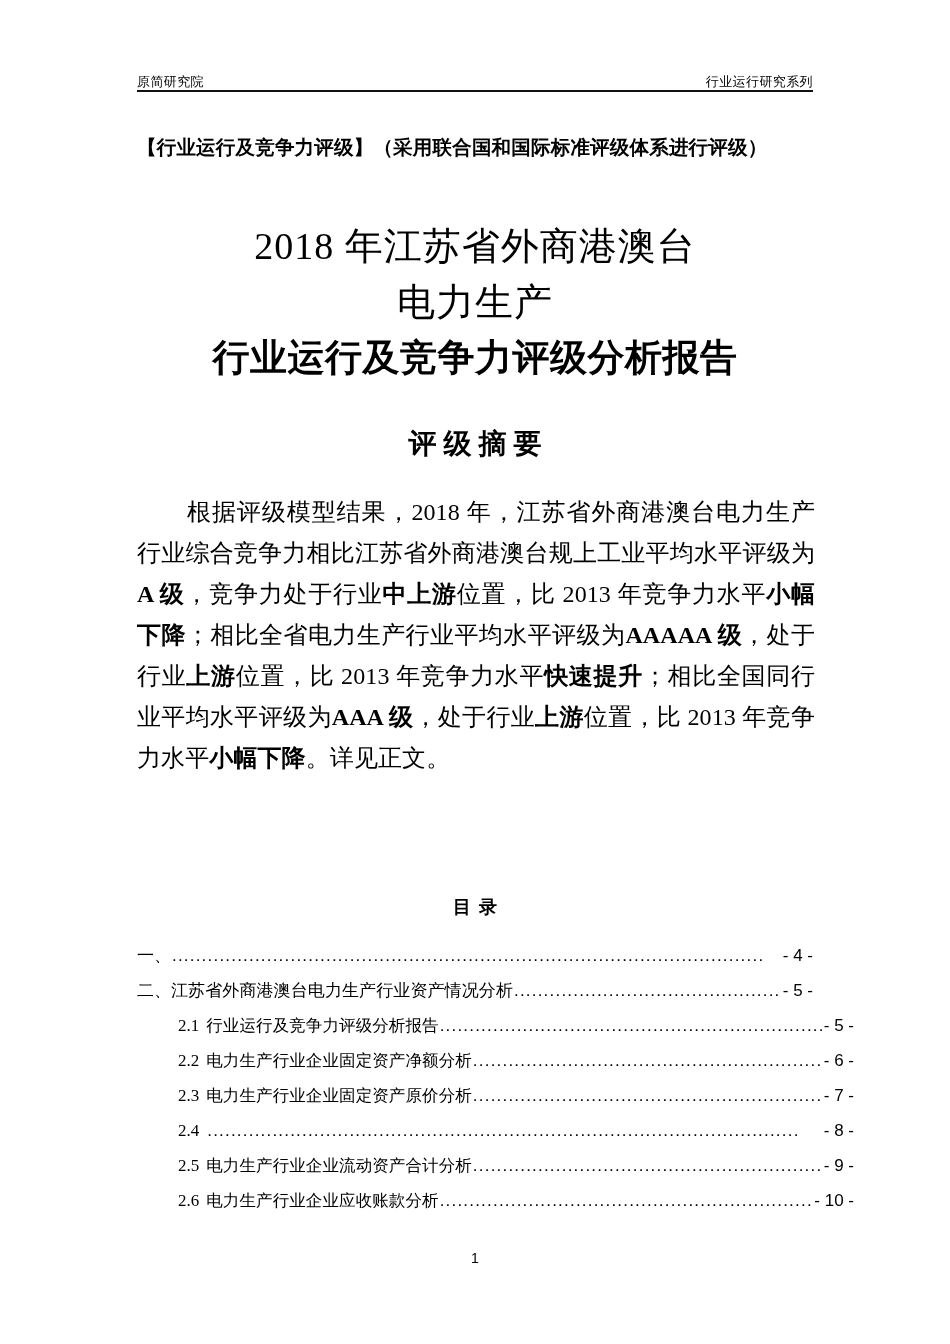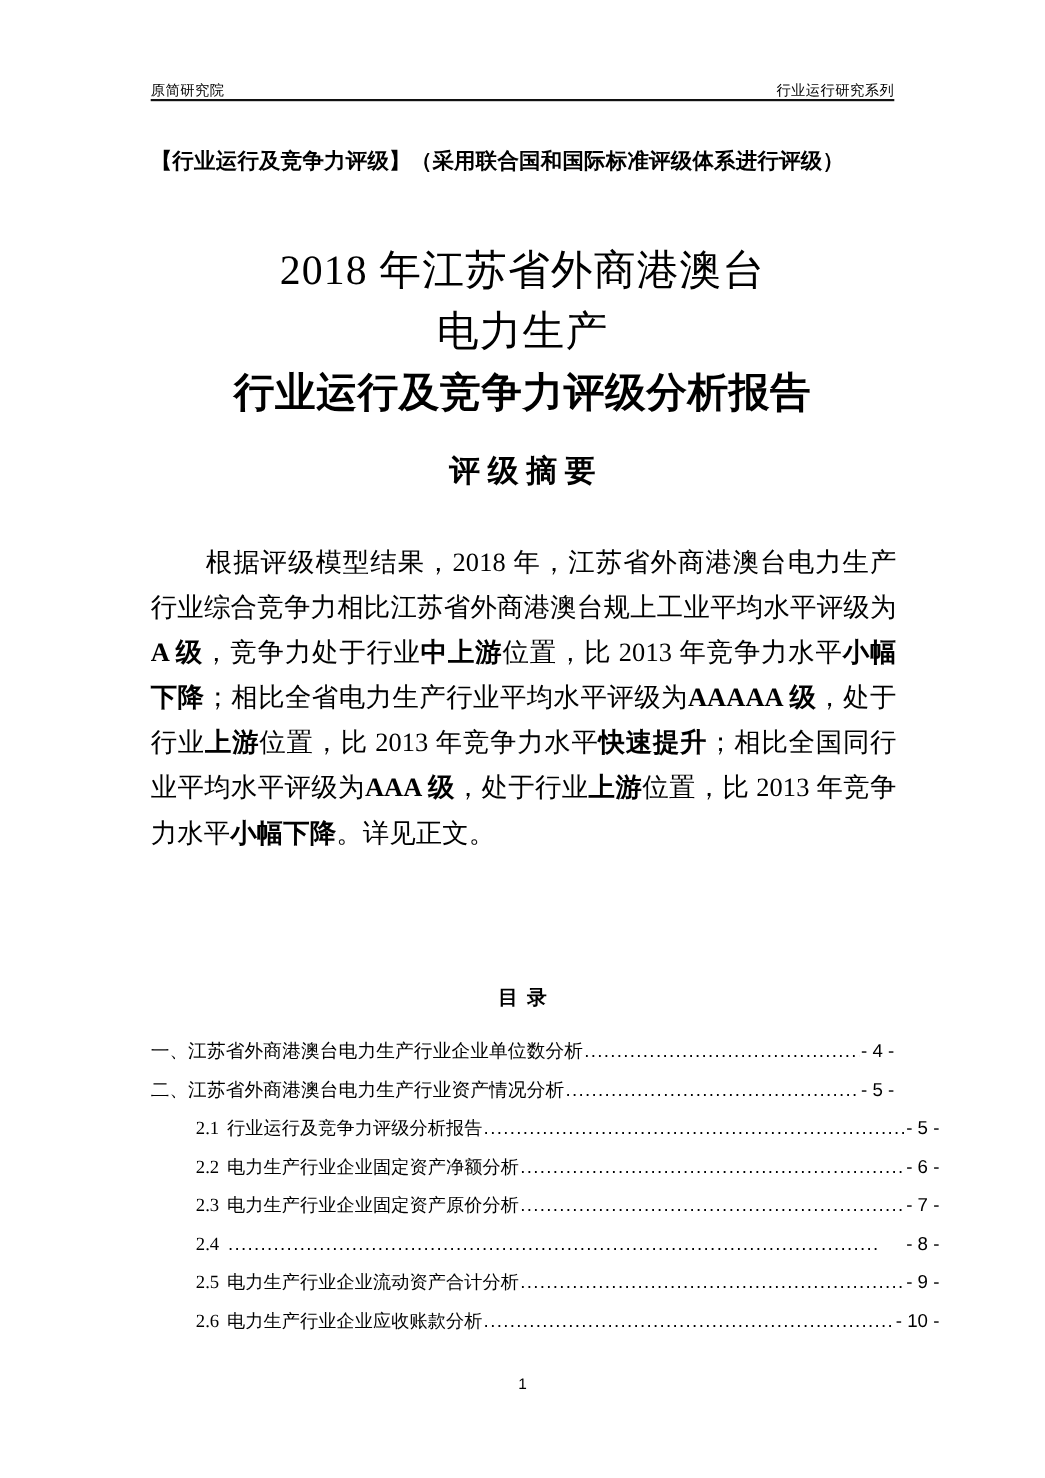--- a/index.html
+++ b/index.html
@@ -81,21 +81,21 @@
   .title-line.heavy {
     font-weight: bold;
     font-size: 37px;
     letter-spacing: 0.5px;
   }
 
   
   .summary-heading {
     position: absolute;
     left: 137px;
-    top: 408px;
+    top: 424px;
     width: 676px;
     text-align: center;
     font-family: "Liberation Sans", "DejaVu Sans", sans-serif;
     font-weight: bold;
     font-size: 28px;
     line-height: 40px;
     letter-spacing: 7px;
     text-indent: 7px;
   }
 
@@ -219,21 +219,20 @@
 
   <div class="summary-heading">评级摘要</div>
 
   <div class="summary-body"><span>根据评级模型结果，2018 年，江苏省外商港澳台电力生产行业综合竞争力相比江苏省外商港澳台规上工业平均水平评级为</span><b>A 级</b><span>，竞争力处于行业</span><b>中上游</b><span>位置，比 2013 年竞争力水平</span><b>小幅下降</b><span>；相比全省电力生产行业平均水平评级为</span><b>AAAAA 级</b><span>，处于行业</span><b>上游</b><span>位置，比 2013 年竞争力水平</span><b>快速提升</b><span>；相比全国同行业平均水平评级为</span><b>AAA 级</b><span>，处于行业</span><b>上游</b><span>位置，比 2013 年竞争力水平</span><b>小幅下降</b><span>。详见正文。</span></div>
 
   <div class="toc-heading">目录</div>
 
   <div class="toc">
       <div class="toc-entry level-1">
         <span class="toc-num">一、</span>
-        <span class="toc-label">江苏省外商港澳台电力生产行业企业单位数分析</span>
         <span class="toc-dots">....................................................................................................</span>
         <span class="toc-page">- 4 -</span>
       </div>
       <div class="toc-entry level-1">
         <span class="toc-num">二、</span>
         <span class="toc-label">江苏省外商港澳台电力生产行业资产情况分析</span>
         <span class="toc-dots">....................................................................................................</span>
         <span class="toc-page">- 5 -</span>
       </div>
       <div class="toc-entry level-2">

